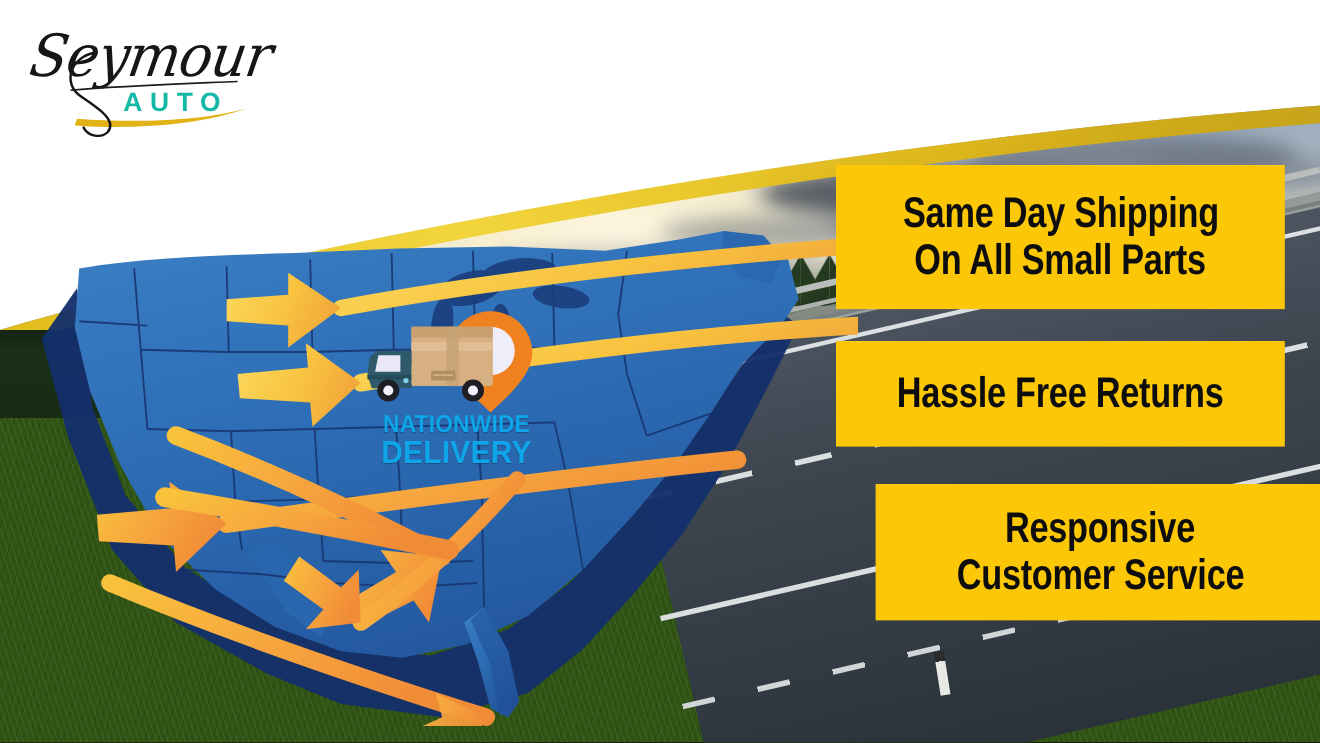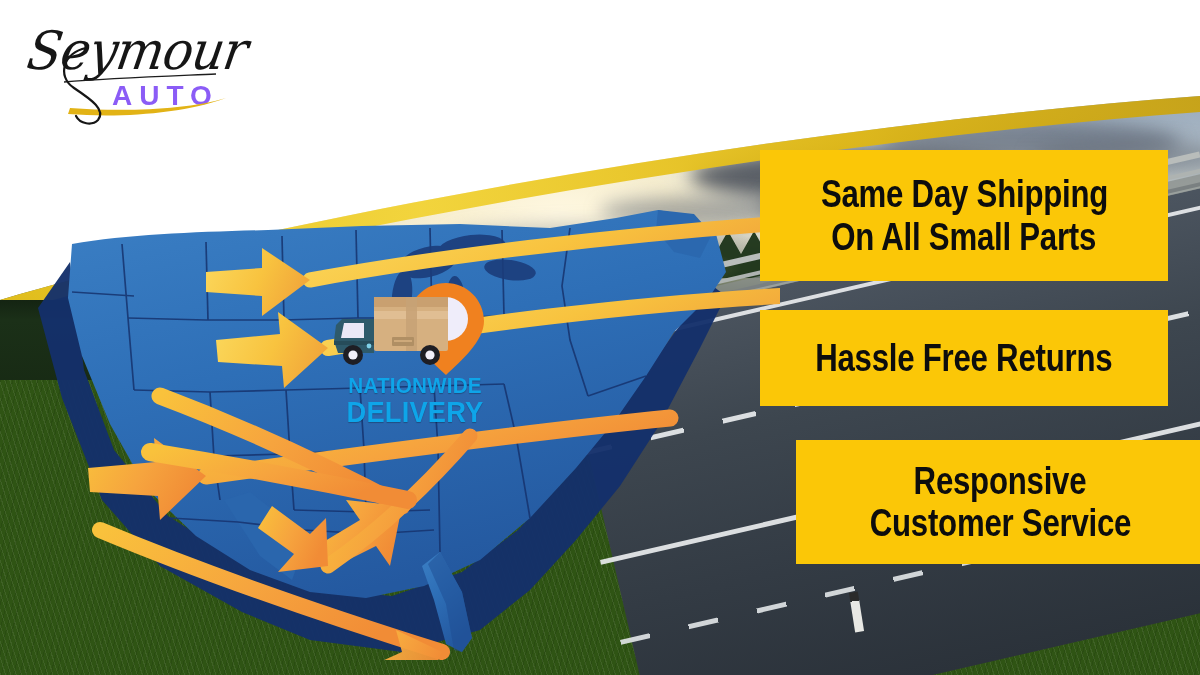--- a/index.html
+++ b/index.html
@@ -130,22 +130,22 @@
     position:absolute; left:8px; top:4px;
     font-family:"DejaVu Serif", serif;
     font-style:italic; font-weight:400;
     font-size:50px; color:#161616;
     letter-spacing:-1px;
     transform:skewX(-9deg) scaleY(1.06);
   }
   .logo-auto{
     position:absolute; left:92px; top:62px;
     font-family:"Liberation Sans", sans-serif;
-    font-weight:700; font-size:28px;
-    color:#8b5cf6; letter-spacing:7px;
+    font-weight:700; font-size:24px;
+    color:#14b8a6; letter-spacing:7px;
   }
 
   
   .banner{
     position:absolute;
     background:#FBC707;
     display:flex; flex-direction:column;
     align-items:center; justify-content:center;
     color:#0d0d0d;
     text-align:center;

